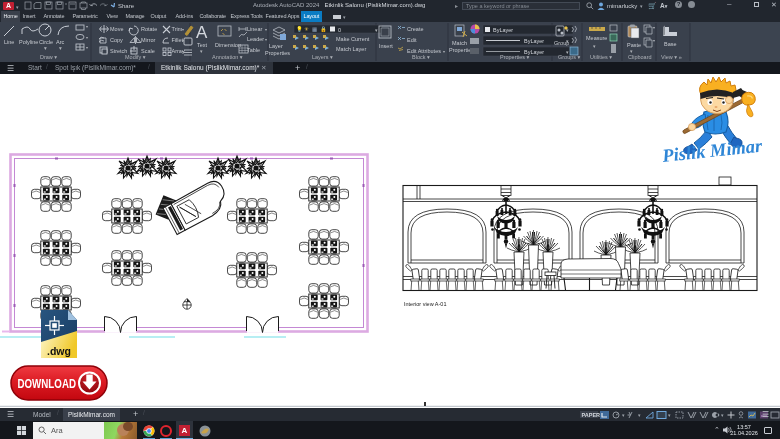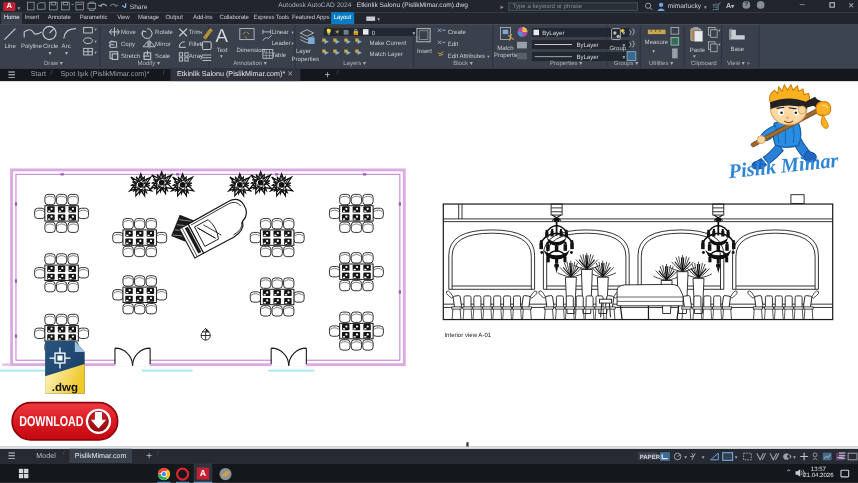--- a/index.html
+++ b/index.html
@@ -738,20 +738,31 @@
   </div>
   <div class="abs" id="taskbar">
     <svg class="abs" style="left:17px;top:5px;" width="9" height="9" viewBox="0 0 10 10">
       <g fill="#d4d8dd">
         <rect x="0" y="0" width="4.6" height="4.6"></rect>
         <rect x="5.4" y="0" width="4.6" height="4.6"></rect>
         <rect x="0" y="5.4" width="4.6" height="4.6"></rect>
         <rect x="5.4" y="5.4" width="4.6" height="4.6"></rect>
       </g>
     </svg>
+    <div class="abs" style="left:33px;top:0.5px;width:104px;height:17px;background:#f2f2f2;color:#555;">
+      <svg style="position:absolute;left:5px;top:4px;" width="9" height="9" viewBox="0 0 9 9">
+        <circle cx="3.6" cy="3.6" r="2.6" fill="none" stroke="#555" stroke-width="0.9"></circle>
+        <line x1="5.6" y1="5.6" x2="8" y2="8" stroke="#555" stroke-width="0.9"></line>
+      </svg>
+      <span style="position:absolute;left:18px;top:4.5px;font-size:7.5px;">Ara</span>
+      <div style="position:absolute;right:0;top:0;width:33px;height:17px;overflow:hidden;background:linear-gradient(110deg,#7ec850 0%,#8fd860 40%,#b97a3a 60%,#8a5a2a 100%);">
+        <div style="position:absolute;right:8px;top:2px;width:12px;height:12px;border-radius:50%;background:#b9825a;"></div>
+        <div style="position:absolute;right:4px;top:0px;width:10px;height:9px;border-radius:50%;background:#7a4a2a;"></div>
+      </div>
+    </div>
     <svg class="abs" style="left:143px;top:3.5px;" width="12" height="12" viewBox="0 0 12 12">
       <circle cx="6" cy="6" r="5.5" fill="#fff"></circle>
       <path d="M6 6 m-5.5 0 a5.5 5.5 0 0 1 9.5 -3.9 l-4 2.4 z" fill="#ea4335"></path>
       <path d="M10 2.1 a5.5 5.5 0 0 1 -1 8.3 l-3 -4.4 z" fill="#fbbc05"></path>
       <path d="M9 10.4 a5.5 5.5 0 0 1 -8.5 -4.4 l4.5 0 z" fill="#34a853"></path>
       <circle cx="6" cy="6" r="2.4" fill="#4285f4" stroke="#fff" stroke-width="0.8"></circle>
     </svg>
     <div class="abs" style="left:160px;top:3.5px;width:12px;height:12px;border-radius:50%;border:2px solid #e0242e;"></div>
     <div class="abs" style="left:176px;top:0;width:17px;height:17px;background:#2e333c;"></div>
     <div class="abs" style="left:179px;top:3.5px;width:11px;height:11px;background:#c22033;color:#fff;font-weight:bold;font-size:8px;text-align:center;line-height:11px;">A</div>

